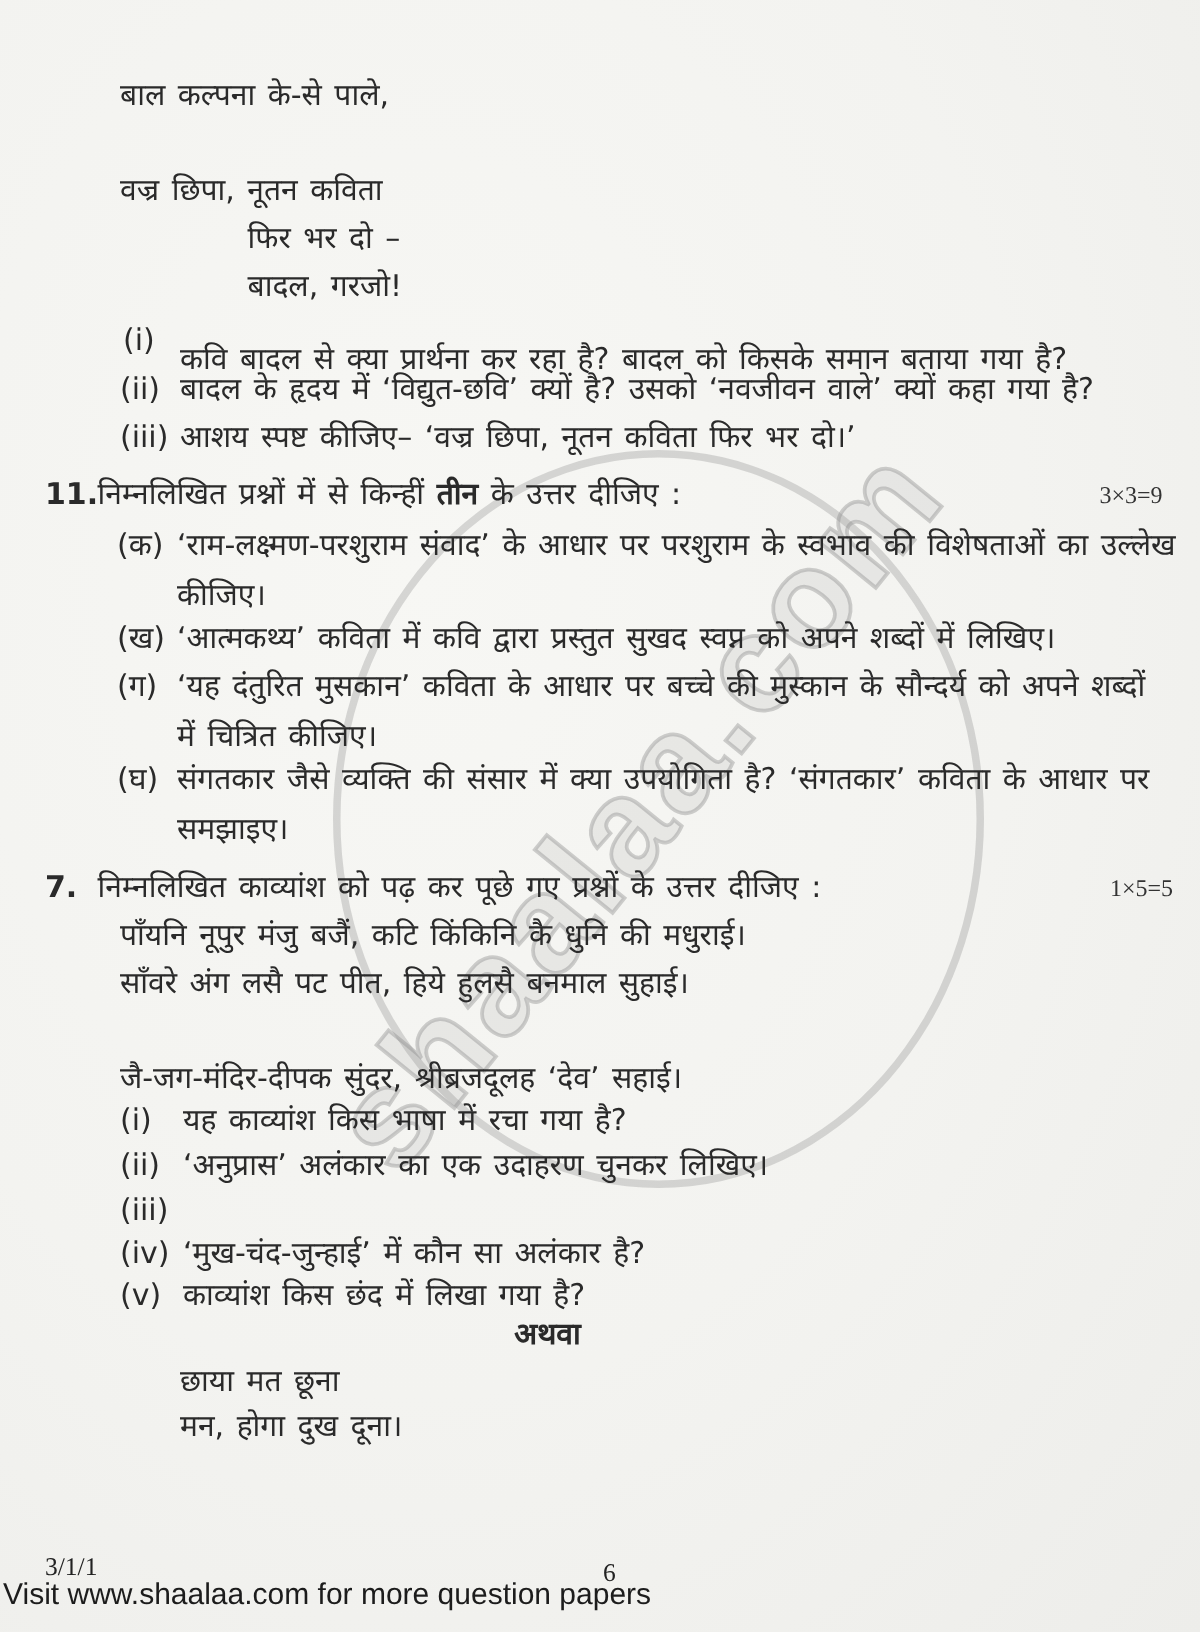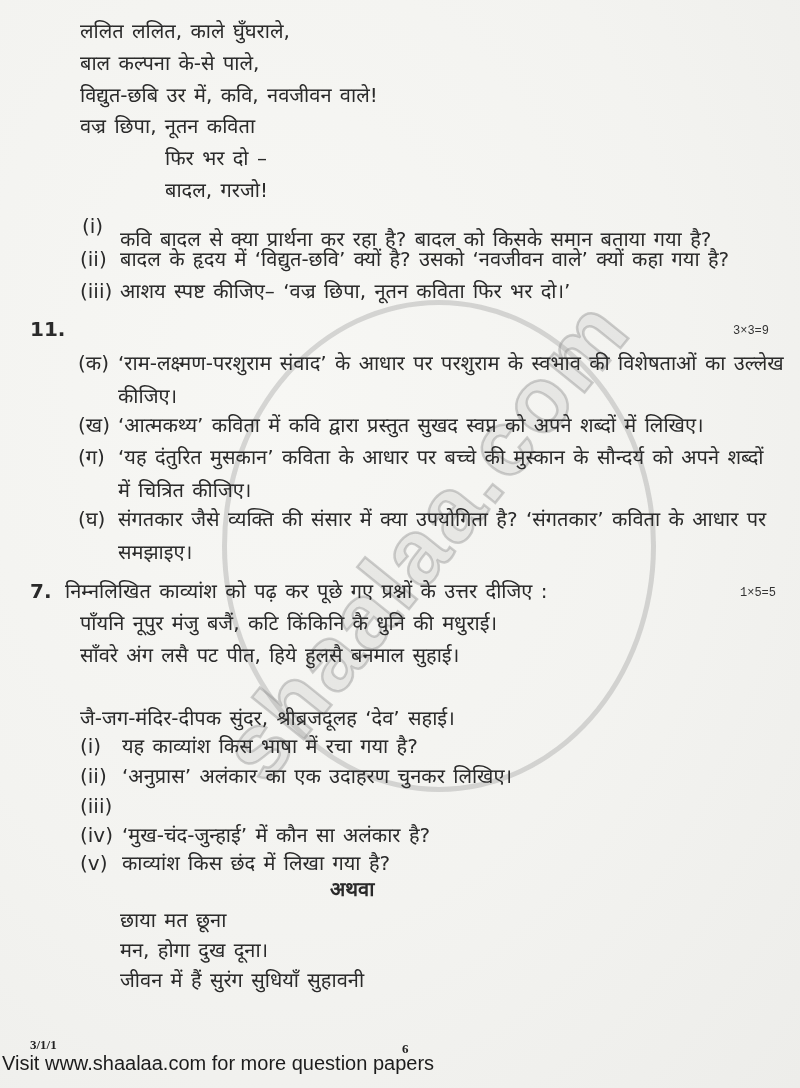--- a/index.html
+++ b/index.html
@@ -13,22 +13,22 @@
   }
   .t{
     position:absolute;
     font-size:20px;
     white-space:nowrap;
     word-spacing:2px;
     line-height:26px;
   }
   .b{font-weight:bold;}
   .marks{
-    font-family:Liberation Mono, monospace;
-    font-size:12px;
+    font-family:Liberation Serif, serif;
+    font-size:16px;
     color:#333;
     word-spacing:0;
   }
   .wm-ring{
     position:absolute;
     left:222px;top:300px;
     width:424px;height:482px;
     border:5px solid rgba(148,148,148,0.35);
     border-radius:50%;
   }
@@ -41,55 +41,53 @@
     font-size:92px;
     font-weight:bold;
     letter-spacing:3px;
     color:rgba(150,150,150,0.14);
     -webkit-text-stroke:2.5px rgba(140,140,140,0.40);
     font-family:"Liberation Sans", sans-serif;
     pointer-events:none;
   }
   .footer-serif{
     font-family:"Liberation Serif", serif;
-    font-size:13px;
+    font-size:17px;
     color:#222;
     word-spacing:0;
-    font-weight:bold;
   }
   .visit{
     font-family:"Liberation Sans", sans-serif;
     font-size:20px;
     color:#1c1c1c;
     word-spacing:0;
   }
 </style>
 </head>
 <body>
 
 <div class="page">
 
   <div class="wm-ring"></div>
   <div class="wm-text">shaalaa.com</div>
 
-  <div class="t" style="left:80px;top:18px">ललित ललित, काले घुँघराले,</div>
   <div class="t" style="left:80px;top:50px">बाल कल्पना के-से पाले,</div>
-  <div class="t" style="left:80px;top:82px">विद्युत-छबि उर में, कवि, नवजीवन वाले!</div>
   <div class="t" style="left:80px;top:113px">वज्र छिपा, नूतन कविता</div>
   <div class="t" style="left:165px;top:145px">फिर भर दो –</div>
   <div class="t" style="left:165px;top:177px">बादल, गरजो!</div>
 
   <div class="t" style="left:82px;top:213px">(i)</div>
   <div class="t" style="left:120px;top:226px">कवि बादल से क्या प्रार्थना कर रहा है? बादल को किसके समान बताया गया है?</div>
   <div class="t" style="left:80px;top:246px">(ii)</div>
   <div class="t" style="left:120px;top:246px">बादल के हृदय में ‘विद्युत-छवि’ क्यों है? उसको ‘नवजीवन वाले’ क्यों कहा गया है?</div>
   <div class="t" style="left:80px;top:278px">(iii)</div>
   <div class="t" style="left:120px;top:278px">आशय स्पष्ट कीजिए– ‘वज्र छिपा, नूतन कविता फिर भर दो।’</div>
 
   <div class="t b" style="left:30px;top:316px">11.</div>
+  <div class="t" style="left:65px;top:316px"><span>निम्नलिखित प्रश्नों में से किन्हीं </span><span class="b">तीन</span><span> के उत्तर दीजिए :</span></div>
   <div class="t marks" style="left:733px;top:318px">3×3=9</div>
 
   <div class="t" style="left:78px;top:350px">(क)</div>
   <div class="t" style="left:118px;top:350px">‘राम-लक्ष्मण-परशुराम संवाद’ के आधार पर परशुराम के स्वभाव की विशेषताओं का उल्लेख</div>
   <div class="t" style="left:118px;top:383px">कीजिए।</div>
 
   <div class="t" style="left:78px;top:412px">(ख)</div>
   <div class="t" style="left:118px;top:412px">‘आत्मकथ्य’ कविता में कवि द्वारा प्रस्तुत सुखद स्वप्न को अपने शब्दों में लिखिए।</div>
 
   <div class="t" style="left:78px;top:444px">(ग)</div>
@@ -111,23 +109,22 @@
   <div class="t" style="left:80px;top:733px">(i)</div>
   <div class="t" style="left:122px;top:733px">यह काव्यांश किस भाषा में रचा गया है?</div>
   <div class="t" style="left:80px;top:763px">(ii)</div>
   <div class="t" style="left:122px;top:763px">‘अनुप्रास’ अलंकार का एक उदाहरण चुनकर लिखिए।</div>
   <div class="t" style="left:80px;top:793px">(iii)</div>
   <div class="t" style="left:80px;top:822px">(iv)</div>
   <div class="t" style="left:122px;top:822px">‘मुख-चंद-जुन्हाई’ में कौन सा अलंकार है?</div>
   <div class="t" style="left:80px;top:850px">(v)</div>
   <div class="t" style="left:122px;top:850px">काव्यांश किस छंद में लिखा गया है?</div>
 
-  <div class="t b" style="left:330px;top:876px;width:100px;">अथवा</div>
+  <div class="t b" style="left:315px;top:876px;width:100px;text-align:center">अथवा</div>
 
   <div class="t" style="left:120px;top:907px">छाया मत छूना</div>
   <div class="t" style="left:120px;top:937px">मन, होगा दुख दूना।</div>
-  <div class="t" style="left:120px;top:967px">जीवन में हैं सुरंग सुधियाँ सुहावनी</div>
 
   <div class="t footer-serif" style="left:30px;top:1032px">3/1/1</div>
   <div class="t footer-serif" style="left:402px;top:1036px">6</div>
   <div class="t visit" style="left:2px;top:1050px">Visit www.shaalaa.com for more question papers</div>
 
 </div>
 
 </body></html>

